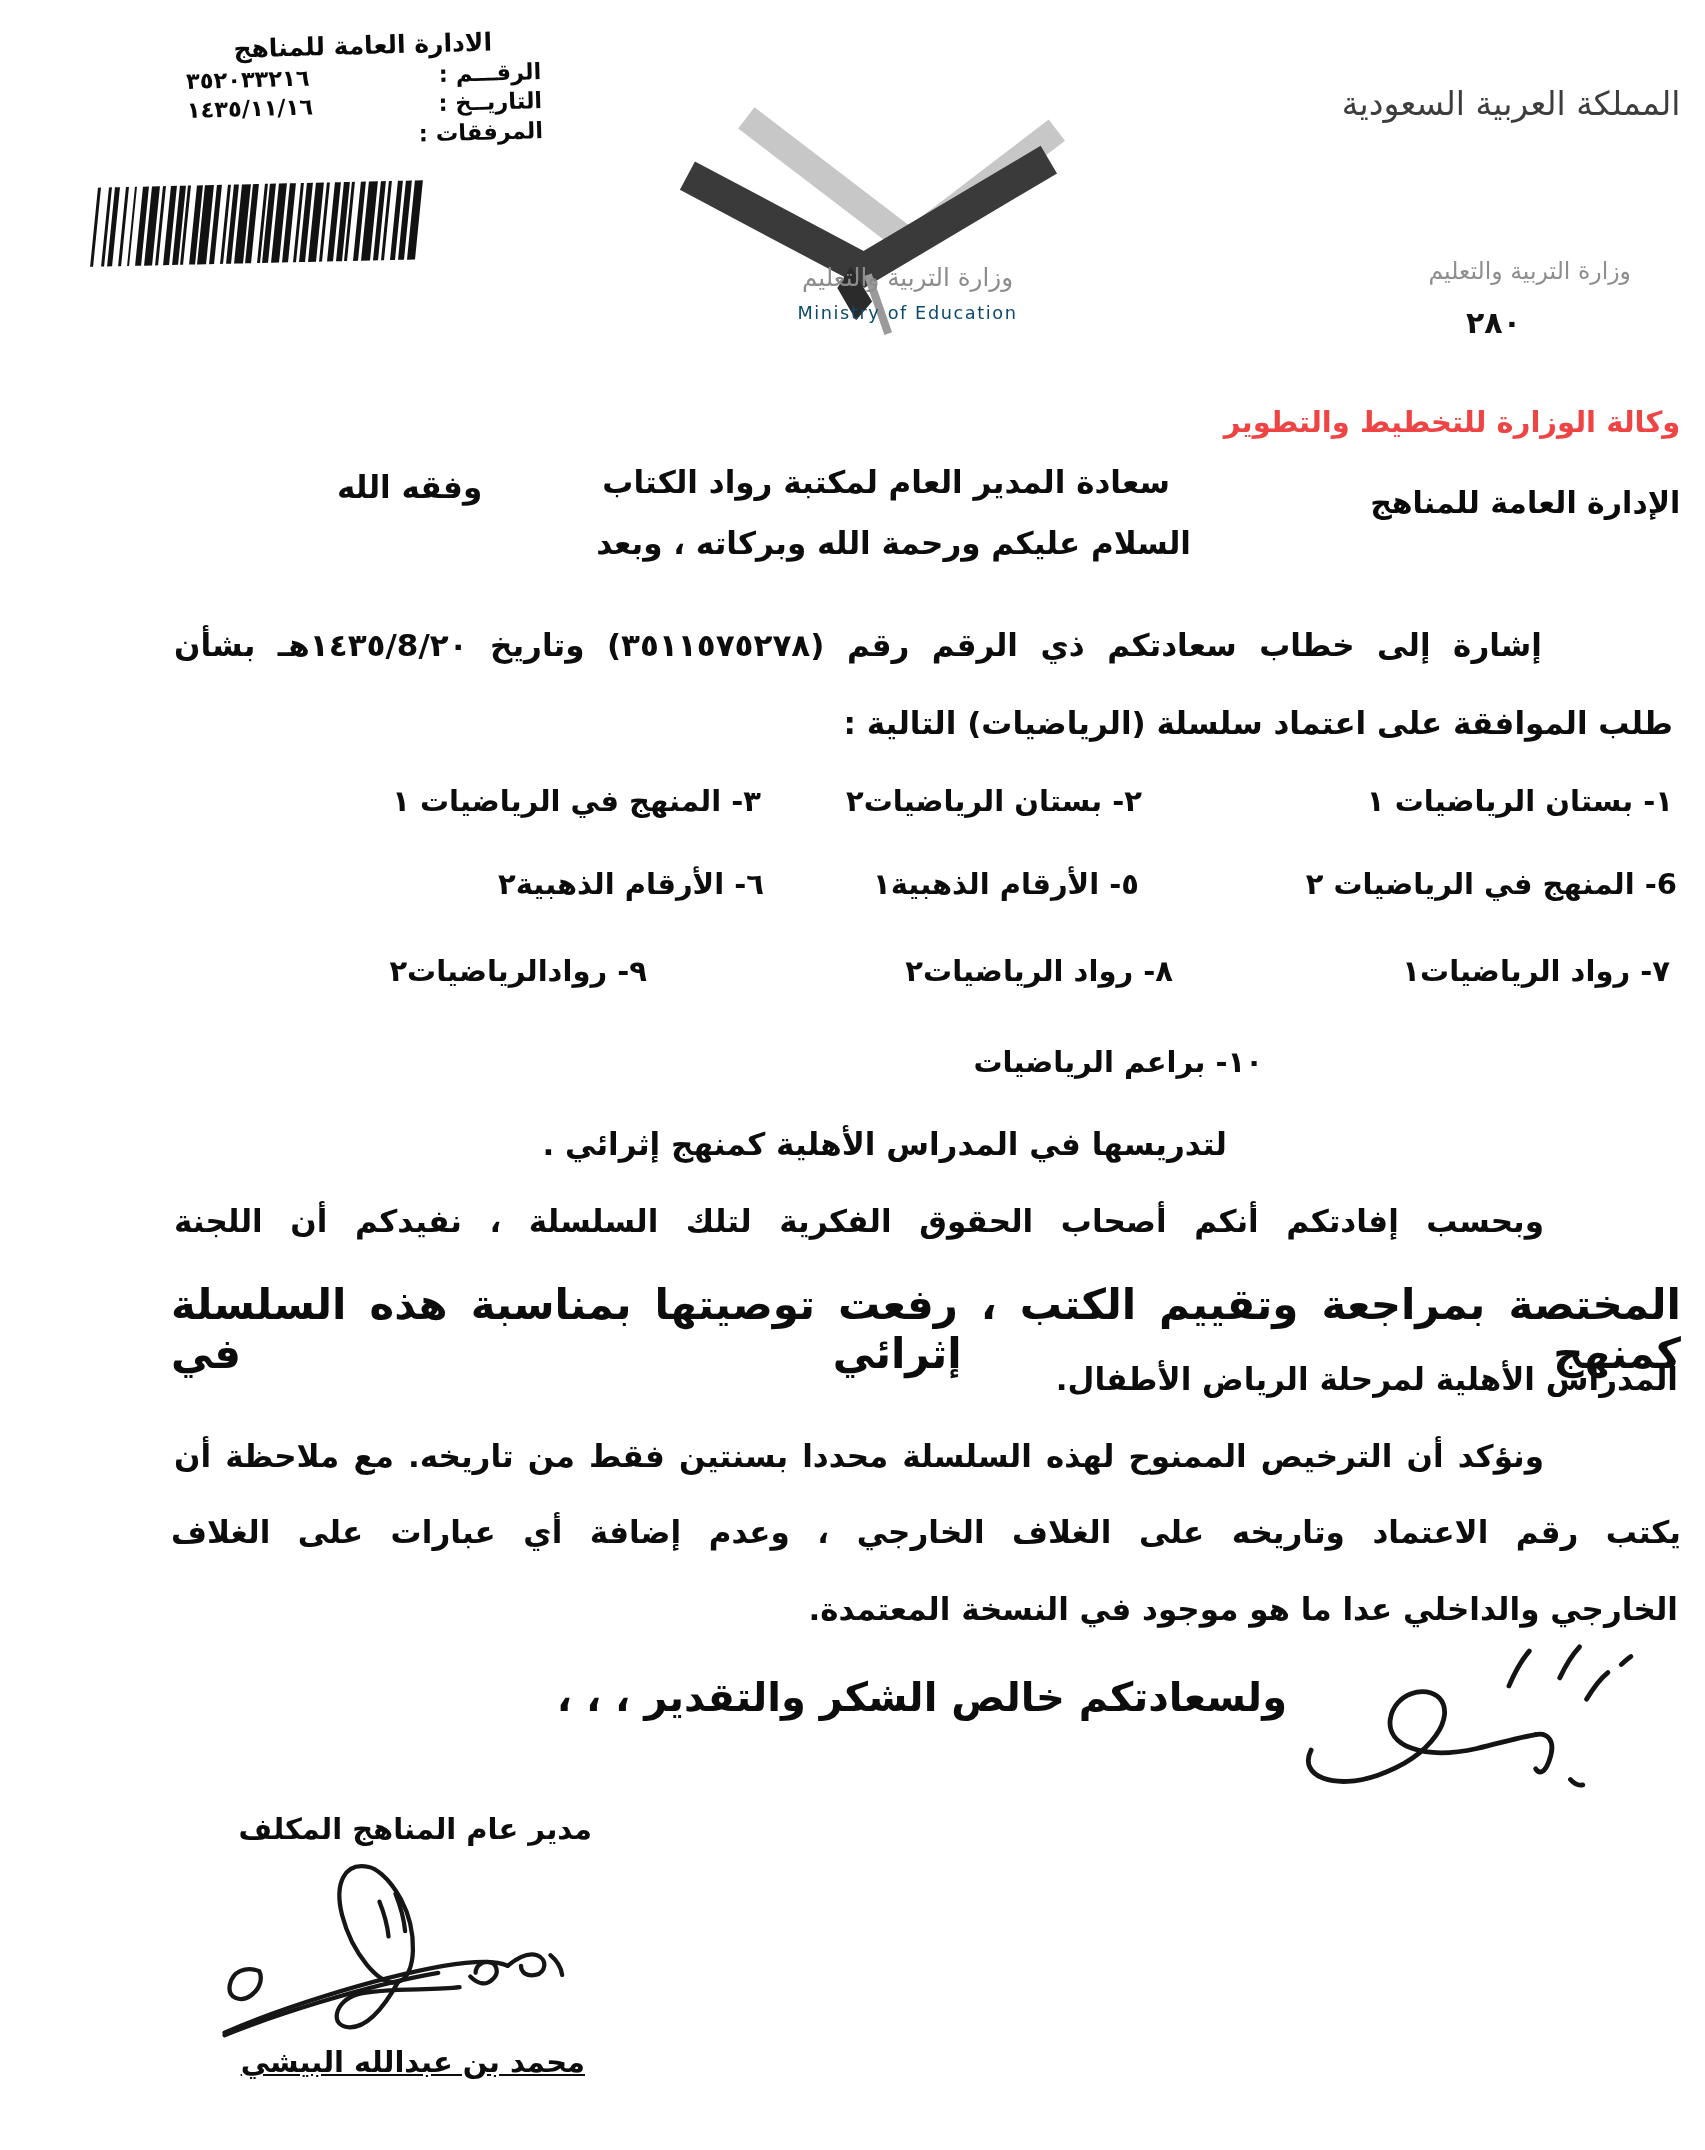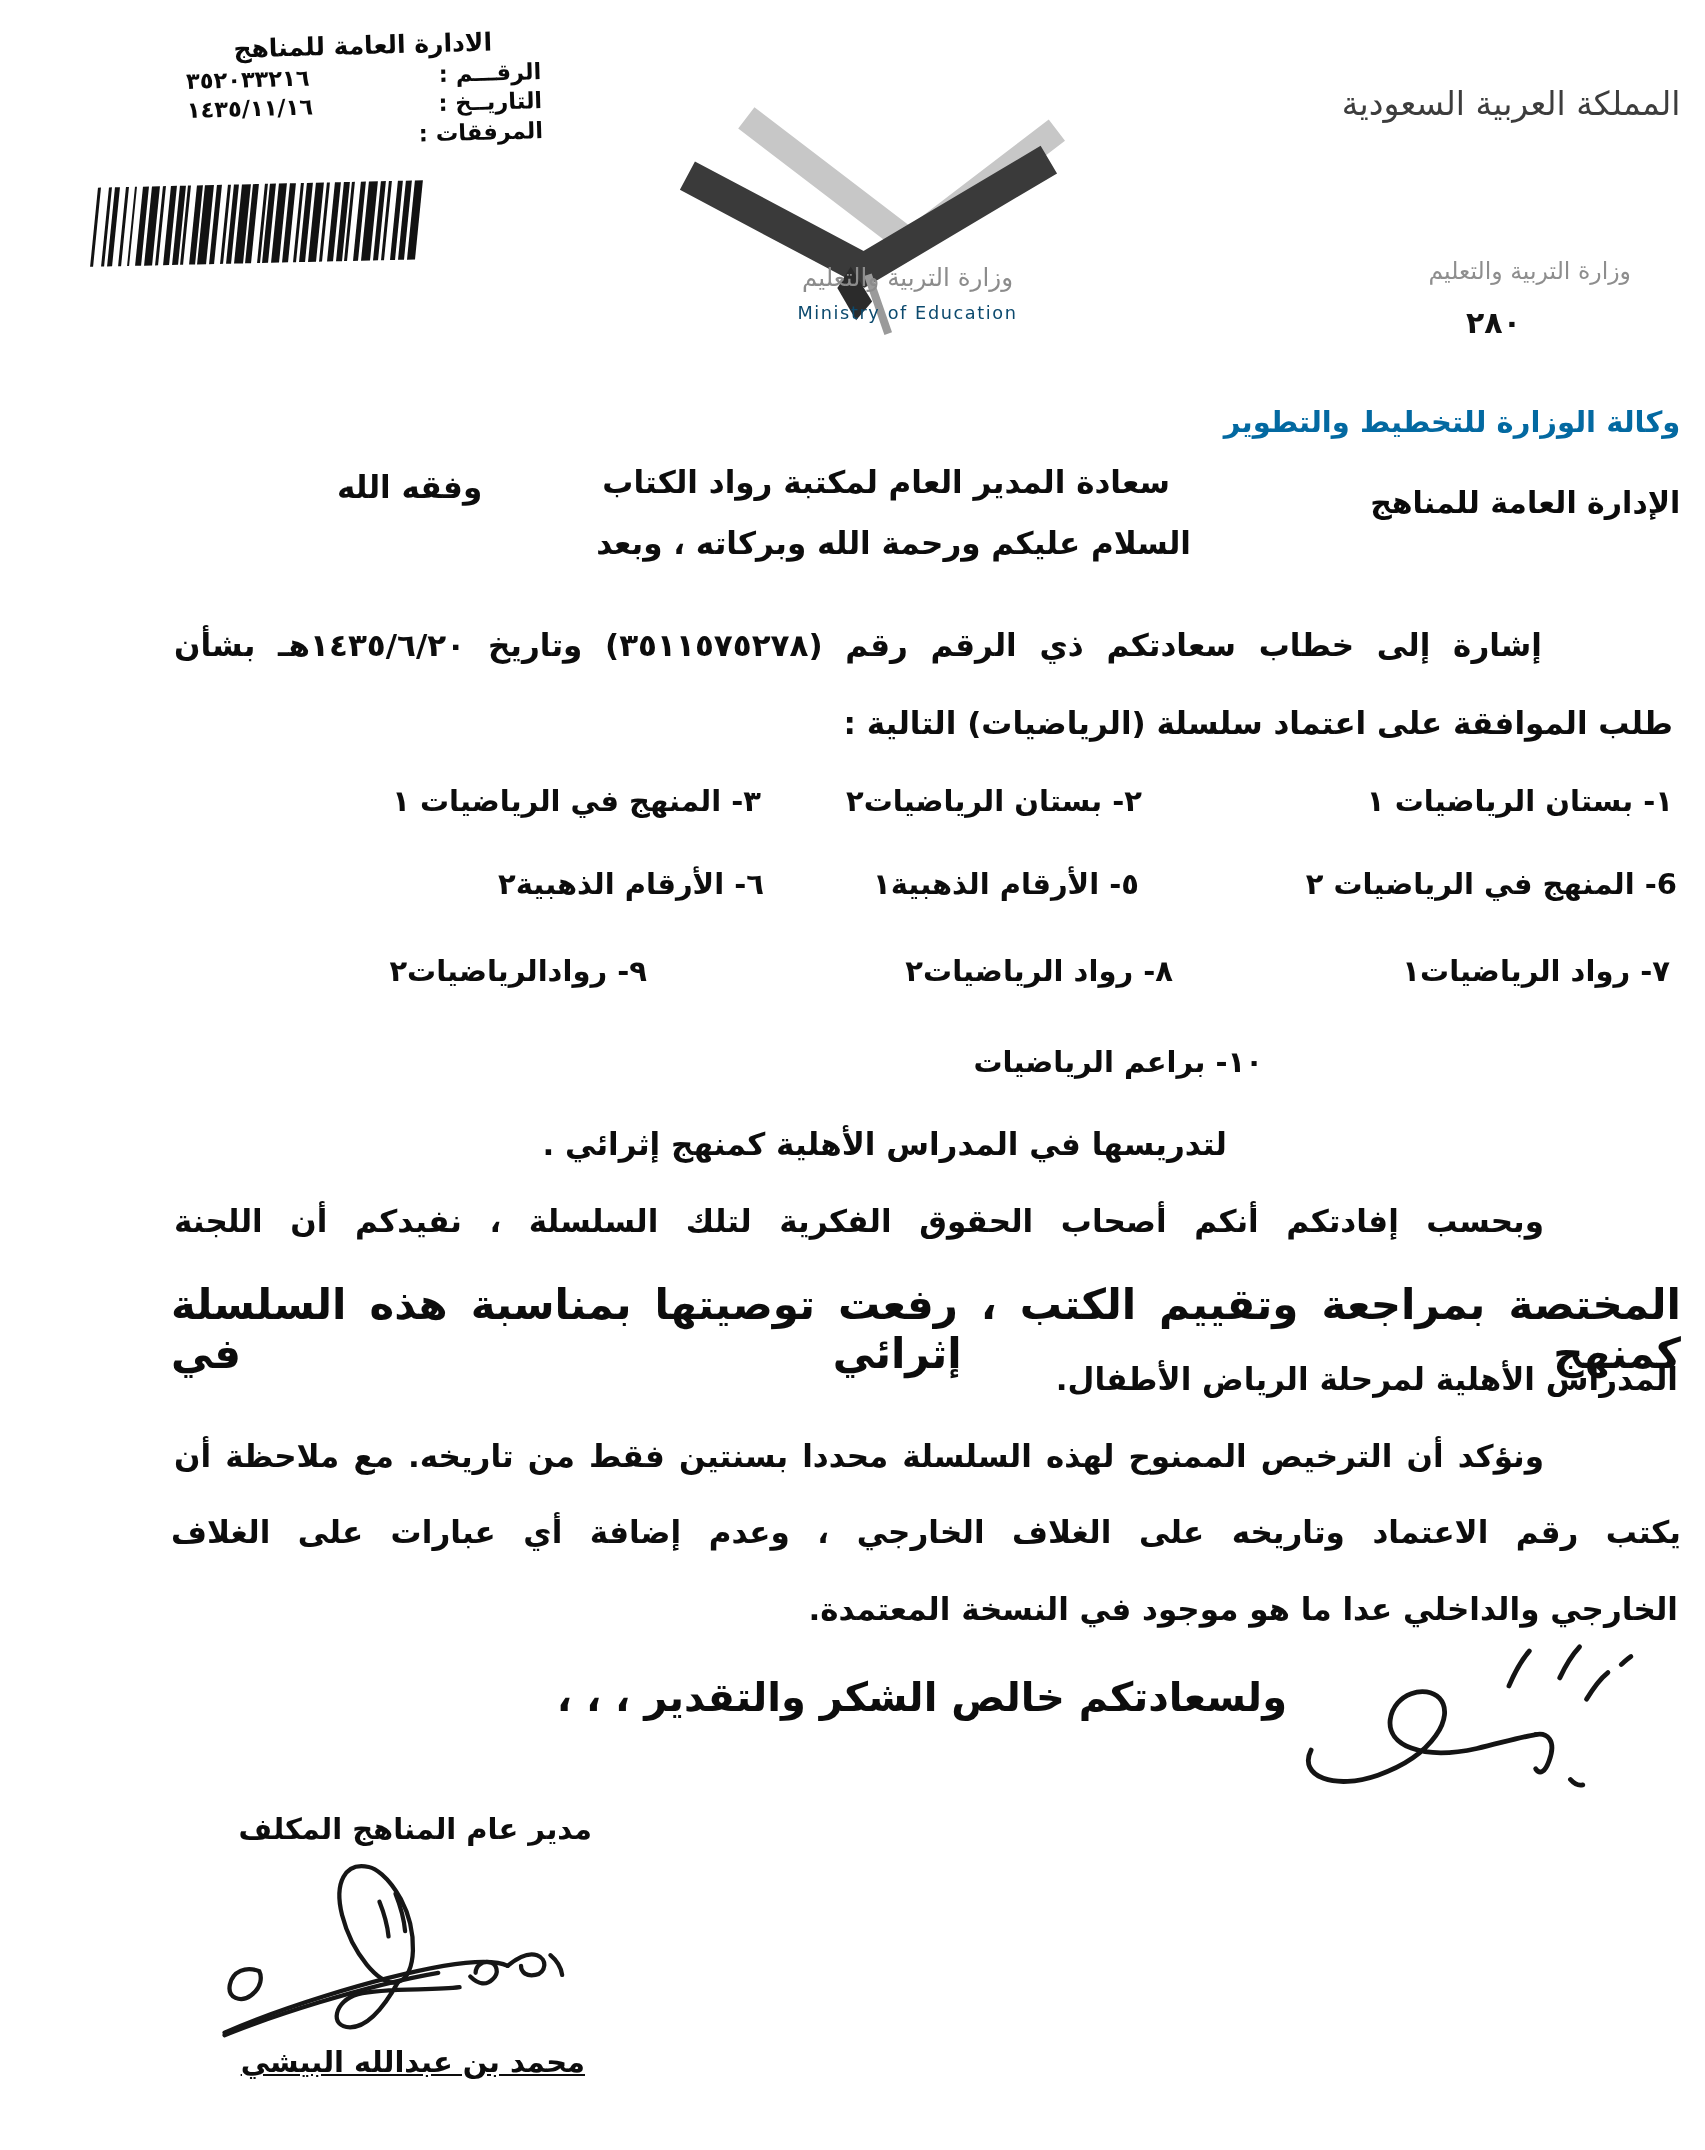--- a/index.html
+++ b/index.html
@@ -16,21 +16,21 @@
   .stamp-title{font-size:25px;font-weight:700;text-align:center;white-space:nowrap;}
   .stamp-row{display:flex;justify-content:space-between;direction:rtl;font-size:22.5px;font-weight:700;margin-top:3.2px;padding:0 4.3px;}
   .stamp-row .v{letter-spacing:1.1px;}
   .barcode{position:absolute;left:11.8px;top:185px;width:407px;height:79px;
            transform:rotate(-1.3deg) skewX(-7deg);font-size:0;}
 
   
   .kingdom{top:84px;right:24.6px;font-size:33px;font-weight:500;color:#3d3d3d;}
   .ministry-small{top:257px;right:74px;font-size:23.6px;font-weight:500;color:#8e8e8e;}
   .num280{top:305px;right:184px;font-size:30px;font-weight:700;color:#111;}
-  .agency{top:405px;right:24.6px;font-size:29px;font-weight:700;color:#0369a1;}
+  .agency{top:405px;right:24.6px;font-size:29px;font-weight:700;color:#ef4444;}
   .administration{top:485px;right:24.6px;font-size:30px;font-weight:700;color:#0b0b0b;}
 
   
   .logo-svg{left:674px;top:90px;}
   .logo-ar{left:779px;top:263px;width:257px;text-align:center;font-size:24.6px;font-weight:500;color:#8c8c8c;white-space:nowrap;direction:rtl;position:absolute;}
   .logo-en{left:779px;top:303px;width:257px;text-align:center;font-size:17.7px;color:#0c4a6e;letter-spacing:1.6px;position:absolute;font-weight:400;}
 
   
   .addressee{top:464px;right:535px;font-size:31px;}
   .blessing{top:469px;left:337px;font-size:31px;}
@@ -86,21 +86,21 @@
   <path d="M330,330 L370,395 L340,430 L305,370 Z" fill="#2b2b2b"></path>
   <path d="M362,345 L400,455" stroke="#9a9a9a" stroke-width="15" fill="none"></path>
 </svg>
 <div class="logo-ar">وزارة التربية والتعليم</div>
 <div class="logo-en">Ministry of Education</div>
 
 <div class="ln addressee">سعادة المدير العام لمكتبة رواد الكتاب</div>
 <div class="ln blessing">وفقه الله</div>
 <div class="ln greeting">السلام عليكم ورحمة الله وبركاته ، وبعد</div>
 
-<div class="ln just p1l1">إشارة إلى خطاب سعادتكم ذي الرقم رقم (٣٥١١٥٧٥٢٧٨) وتاريخ ١٤٣٥/٦/٢٠هـ بشأن</div>
+<div class="ln just p1l1">إشارة إلى خطاب سعادتكم ذي الرقم رقم (٣٥١١٥٧٥٢٧٨) وتاريخ ١٤٣٥/8/٢٠هـ بشأن</div>
 <div class="ln p1l2">طلب الموافقة على اعتماد سلسلة (الرياضيات) التالية :</div>
 
 <div class="ln item i1">١- بستان الرياضيات ١</div>
 <div class="ln item i2">٢- بستان الرياضيات٢</div>
 <div class="ln item i3">٣- المنهج في الرياضيات ١</div>
 <div class="ln item i4">6- المنهج في الرياضيات ٢</div>
 <div class="ln item i5">٥- الأرقام الذهبية١</div>
 <div class="ln item i6">٦- الأرقام الذهبية٢</div>
 <div class="ln item i7">٧- رواد الرياضيات١</div>
 <div class="ln item i8">٨- رواد  الرياضيات٢</div>

